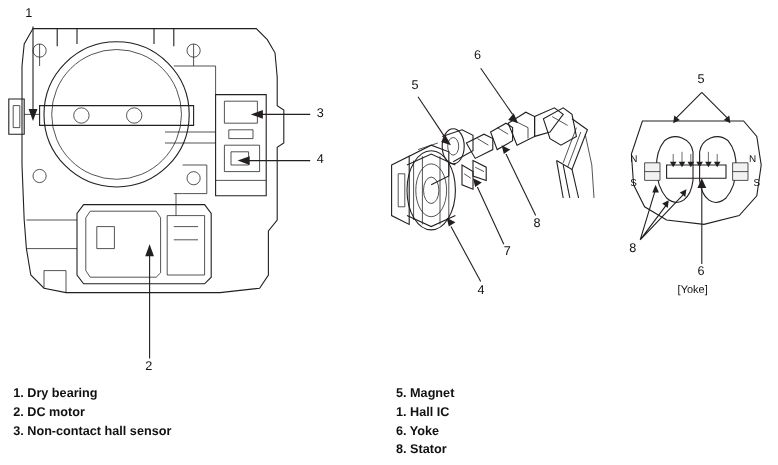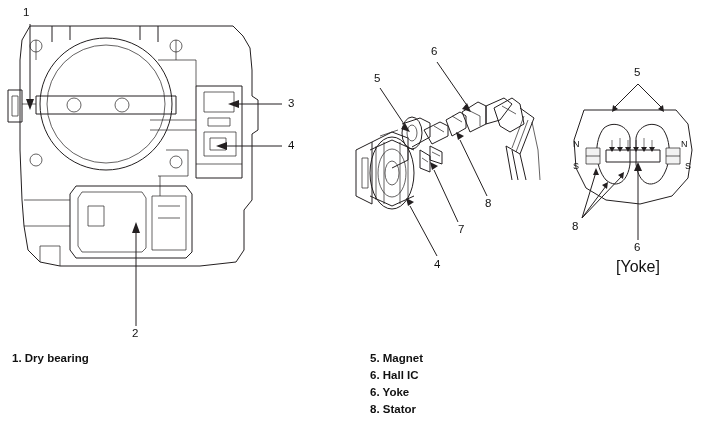--- a/index.html
+++ b/index.html
@@ -3,22 +3,22 @@
 <meta charset="utf-8">
 <style>
   html,body{margin:0;padding:0;background:#ffffff;}
   body{width:707px;height:423px;position:relative;overflow:hidden;
        font-family:"Liberation Sans", sans-serif;color:#111111;}
   .fig{position:absolute;left:0;top:0;width:707px;height:423px;}
   .lbl{position:absolute;font-size:11.5px;color:#111;white-space:nowrap;}
   .legend{position:absolute;font-size:11.5px;line-height:17px;color:#111;}
   .legend div{white-space:nowrap;font-weight:bold;}
   #legend-left{left:12px;top:350px;}
-  #legend-right{left:370px;top:350px;}
-  .yoke-cap{position:absolute;left:616px;top:258px;font-size:16px;}
+  #legend-right{left:360px;top:350px;}
+  .yoke-cap{position:absolute;left:616px;top:258px;font-size:10px;}
   svg{display:block;}
   .st{fill:none;stroke:#231f20;stroke-width:1;}
   .stt{fill:none;stroke:#231f20;stroke-width:0.7;}
   .ar{fill:none;stroke:#231f20;stroke-width:1;}
   .solid{fill:#231f20;}
   .lt{fill:none;stroke:#231f20;stroke-width:0.6;}
   .gray{fill:#f2f2f2;stroke:#231f20;stroke-width:0.7;}
 </style>
 </head>
 <body>
@@ -216,20 +216,22 @@
 
 <div class="lbl" style="left:573px;top:139px;font-size:9px;">N</div>
 <div class="lbl" style="left:573px;top:161px;font-size:9px;">S</div>
 <div class="lbl" style="left:681px;top:139px;font-size:9px;">N</div>
 <div class="lbl" style="left:685px;top:161px;font-size:9px;">S</div>
 
 <div class="yoke-cap">[Yoke]</div>
 
 <div class="legend" id="legend-left">
   <div>1. Dry bearing</div>
+  <div>2. DC motor</div>
+  <div>3. Non-contact hall sensor</div>
 </div>
 
 <div class="legend" id="legend-right">
   <div>5. Magnet</div>
-  <div>6. Hall IC</div>
+  <div>1. Hall IC</div>
   <div>6. Yoke</div>
   <div>8. Stator</div>
 </div>
 
 </body></html>

